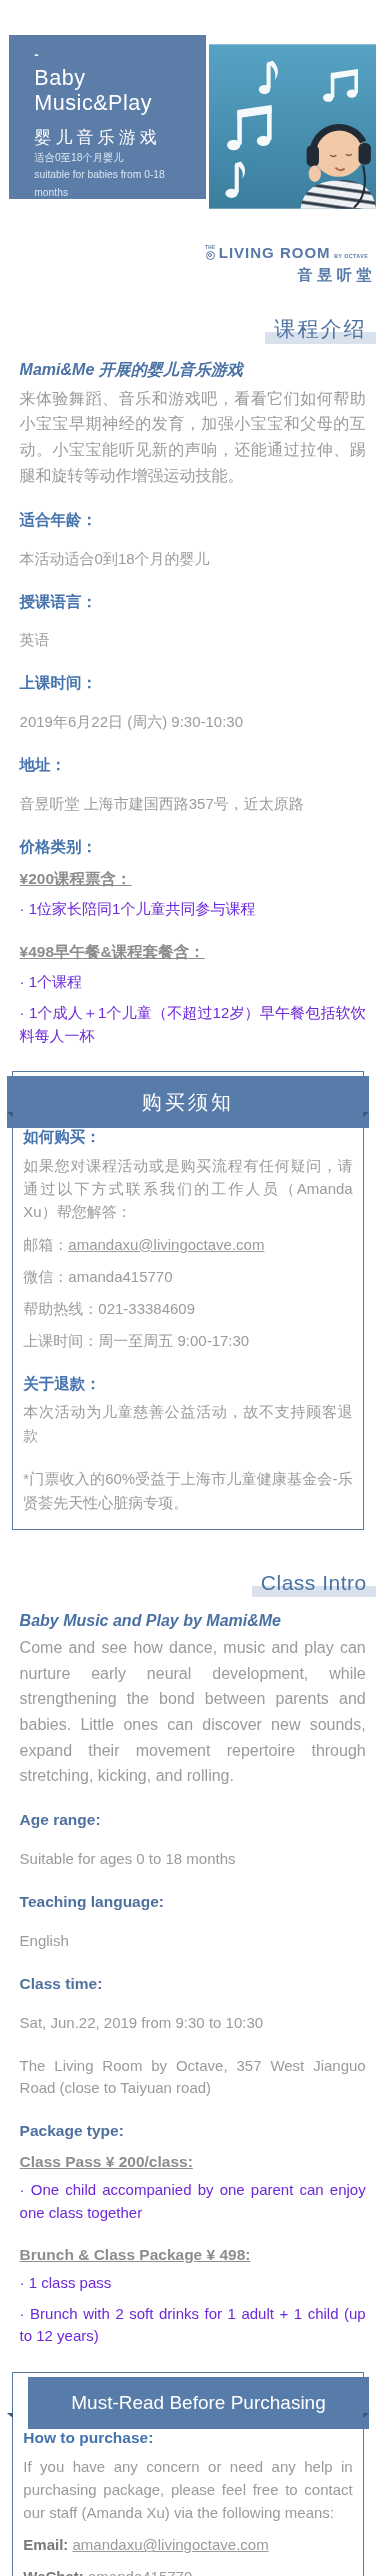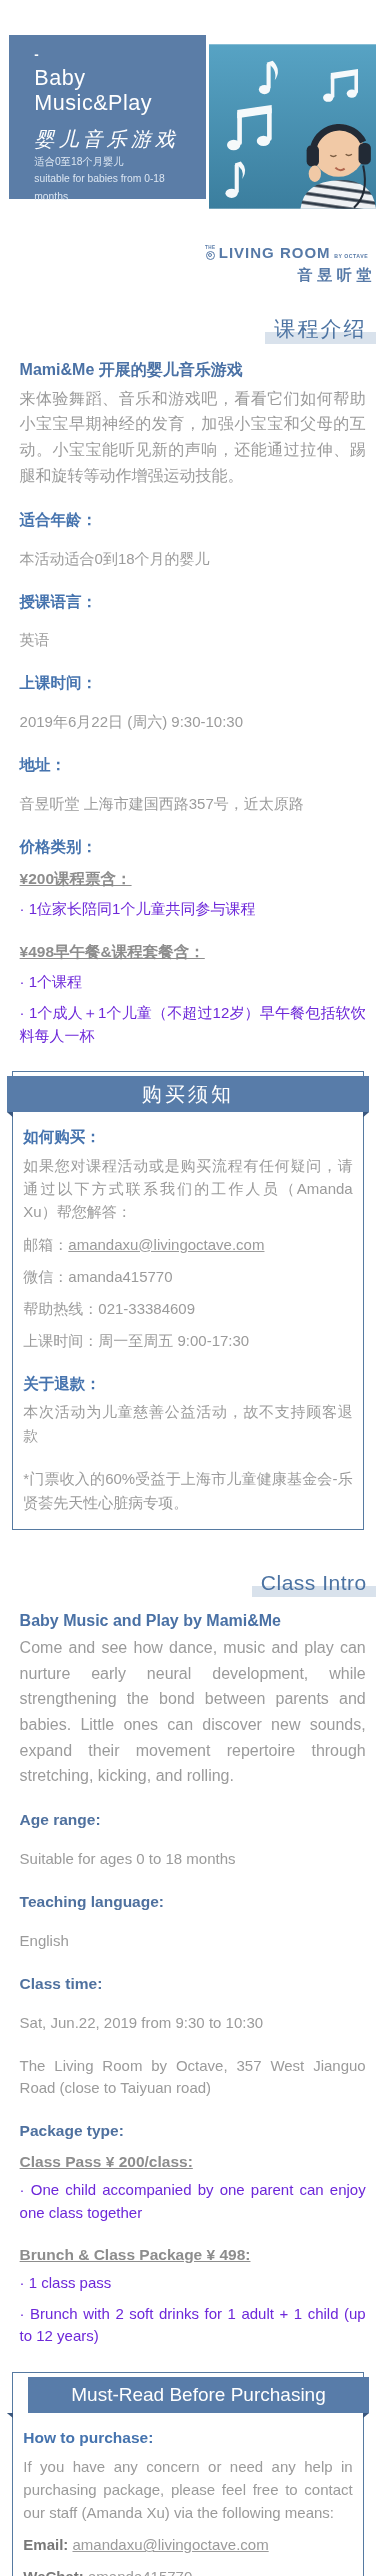--- a/index.html
+++ b/index.html
@@ -6,21 +6,21 @@
   body{font-family:"Liberation Sans","DejaVu Sans",sans-serif;}
   .page{width:376px;margin:0 auto;background:#fff;overflow:hidden;}
 
   
   .hero{position:relative;height:209px;}
   .hero-card{position:absolute;left:9.3px;top:35px;width:197px;height:164px;
     background:#5b7da7;color:#fff;box-sizing:border-box;
     padding:13.4px 14.4px 0 25px;display:flex;flex-direction:column;}
   .hero-dash{font-size:13.4px;font-weight:bold;line-height:1;}
   .hero-title-en{font-size:21.6px;margin-top:4.1px;letter-spacing:0.5px;font-weight:400;line-height:1.15;}
-  .hero-title-zh{font-size:20px;margin-top:10.3px;letter-spacing:4.1px;font-weight:400;font-style:italic;}
+  .hero-title-zh{font-size:17px;margin-top:10.3px;letter-spacing:4.1px;font-weight:400;}
   .hero-sub{margin-top:auto;margin-bottom:21.6px;font-size:10.3px;line-height:1.7;color:#dce6f2;}
   .hero-photo{position:absolute;left:209px;top:44px;width:167px;height:165px;}
   .hero-photo svg,.feature-photo svg,.building-photo svg{display:block;}
 
   
   .logo{padding:36px 0 0 205px;text-align:right;}
   .logo-row{display:flex;align-items:flex-end;color:#5679a7;}
   .logo-badge{display:flex;flex-direction:column;align-items:center;margin-right:3.1px;}
   .logo-the{font-size:4.6px;font-weight:bold;letter-spacing:0.5px;line-height:1;}
   .logo-circle{width:7.2px;height:7.2px;border:1px solid #5679a7;border-radius:50%;margin-top:0.5px;position:relative;}
@@ -30,32 +30,32 @@
   .logo-zh{font-size:15px;font-weight:bold;color:#5679a7;letter-spacing:4.6px;margin:6.2px 0 0 12.4px;}
 
   
   .sec-head{text-align:right;margin-top:30px;}
   .sec-head span{display:inline-block;font-size:21px;color:#4c73a2;letter-spacing:2.1px;
     padding:0 9.3px 3.1px;
     background:linear-gradient(to bottom,transparent 55%,#d9e2ec 55%,#d9e2ec 94%,transparent 94%);}
   .sec-head.en span{letter-spacing:0.5px;}
 
   .content{padding:0 10.3px 0 19.6px;}
-  .sub-head{font-size:16px;font-weight:bold;color:#4a71a5;margin-top:13.4px;}
+  .sub-head{font-size:16px;font-weight:bold;color:#4a71a5;margin-top:13.4px;font-style:italic;}
   .para{font-size:16px;color:#9b9b9b;line-height:1.6;text-align:justify;margin-top:5.2px;}
   .field{margin-top:20.6px;}
   .field-label{font-size:15.5px;font-weight:bold;color:#4573ae;line-height:1.4;}
   .field-label.en{color:#4f719f;}
   .field-value{font-size:15px;color:#9b9b9b;line-height:1.5;margin-top:17px;text-align:justify;}
   .price-title{font-size:15.5px;font-weight:bold;color:#8d8d8d;text-decoration:underline;margin-top:21.6px;}
   .bullet{font-size:15px;color:#6d28d9;line-height:1.5;margin-top:8.2px;text-align:justify;}
 
   
   .notice{position:relative;border:1px solid #567aa1;margin:24px 12px 0;padding:54px 10.3px 15.5px;background:#fff;}
-  .ribbon{position:absolute;top:4.1px;left:-6.2px;right:-6.2px;height:36px;background:#587ca9;color:#fff;
+  .ribbon{position:absolute;top:4.1px;left:-6.2px;right:-6.2px;height:52px;background:#587ca9;color:#fff;
     display:flex;align-items:center;justify-content:center;font-size:20px;letter-spacing:3.1px;}
   .ribbon.en{font-size:19px;letter-spacing:0;margin-left:21px;}
   .fold{position:absolute;top:40px;width:6.2px;height:5.2px;background:#3a577e;}
   .fold-l{left:-6.2px;clip-path:polygon(0 0,100% 0,100% 100%);}
   .fold-r{right:-6.2px;clip-path:polygon(0 0,100% 0,0 100%);}
   .nlabel{font-size:15.5px;font-weight:bold;color:#4573ae;line-height:1.4;}
   .npara{font-size:15px;color:#9b9b9b;line-height:1.55;text-align:justify;margin-top:6.2px;}
   .cline{font-size:15px;color:#9b9b9b;line-height:1.55;margin-top:8.8px;}
   .clabel-en{font-weight:bold;color:#787878;}
   .link{color:#9b9b9b;text-decoration:underline;}

